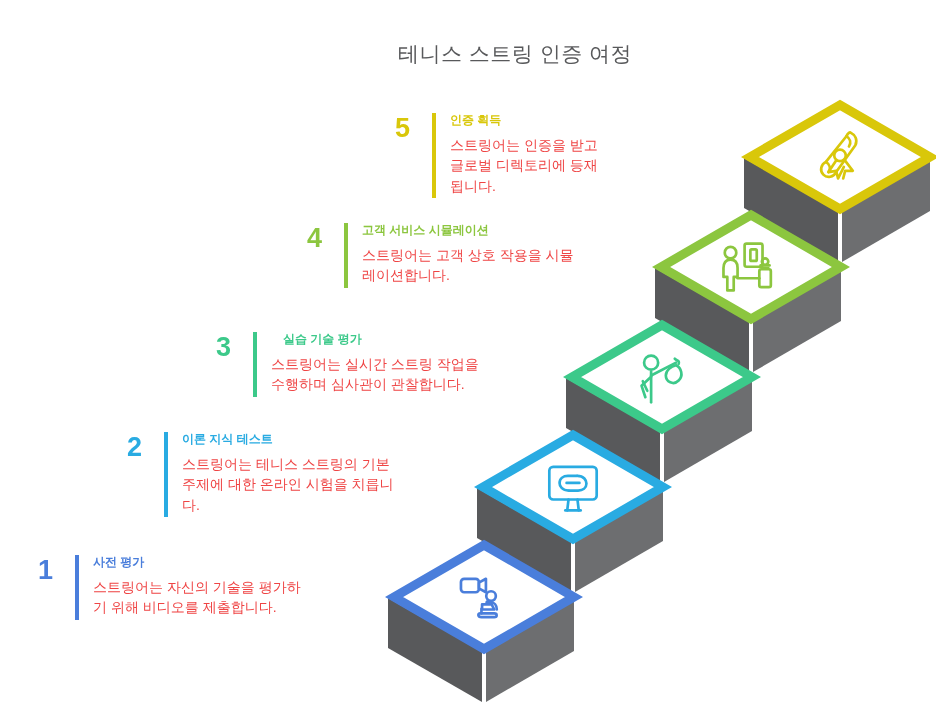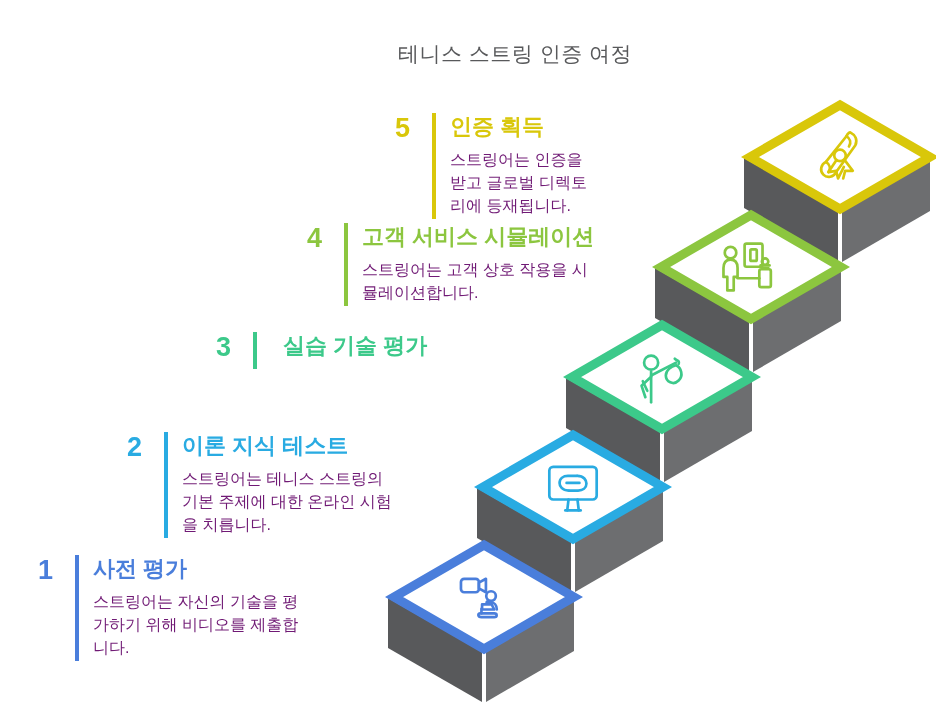--- a/index.html
+++ b/index.html
@@ -62,30 +62,30 @@
     width: 4px;
     align-self: stretch;
     margin: 0 14px 0 22px;
     border-radius: 0;
   }
   .step-body {
     flex: 1 1 auto;
     padding-bottom: 2px;
   }
   .step-heading {
-    font-size: 22px;
+    font-size: 12px;
     font-weight: bold;
     line-height: 1.25;
     margin: 0 0 7px 0;
     white-space: nowrap;
   }
   .step-desc {
-    font-size: 16px;
+    font-size: 14px;
     line-height: 1.45;
-    color: #701a75;
+    color: #ef4444;
     margin: 0;
   }
 
   
   #step-text-5 { left: 384px; top: 113px; width: 216px; }
   #step-text-4 { left: 296px; top: 223px; width: 286px; }
   #step-text-3 { left: 205px; top: 332px; width: 285px; }
   #step-text-2 { left: 116px; top: 432px; width: 280px; }
   #step-text-1 { left: 27px; top: 555px; width: 280px; }
 
@@ -224,20 +224,21 @@
     <div class="step-heading" style="color: rgb(140, 198, 63);">고객 서비스 시뮬레이션</div>
     <div class="step-desc">스트링어는 고객 상호 작용을 시뮬레이션합니다.</div>
   </div>
 </div>
 
 <div class="step-text" id="step-text-3">
   <div class="step-number" style="color: rgb(60, 201, 138);">3</div>
   <div class="step-rule" style="background: rgb(60, 201, 138);"></div>
   <div class="step-body">
     <div class="step-heading" style="color: rgb(60, 201, 138); margin-left: 12px;">실습 기술 평가</div>
+    <div class="step-desc">스트링어는 실시간 스트링 작업을 수행하며 심사관이 관찰합니다.</div>
   </div>
 </div>
 
 <div class="step-text" id="step-text-2">
   <div class="step-number" style="color: rgb(41, 171, 226);">2</div>
   <div class="step-rule" style="background: rgb(41, 171, 226);"></div>
   <div class="step-body">
     <div class="step-heading" style="color: rgb(41, 171, 226);">이론 지식 테스트</div>
     <div class="step-desc">스트링어는 테니스 스트링의 기본 주제에 대한 온라인 시험을 치릅니다.</div>
   </div>

